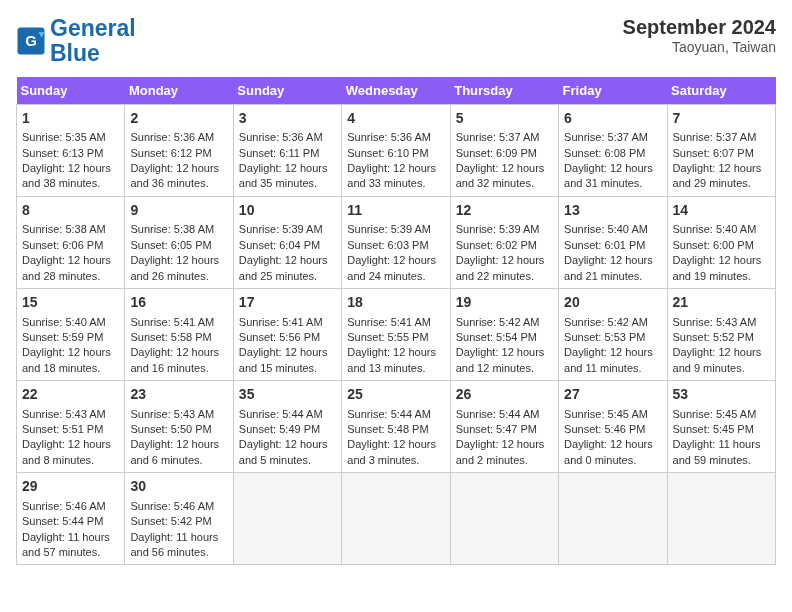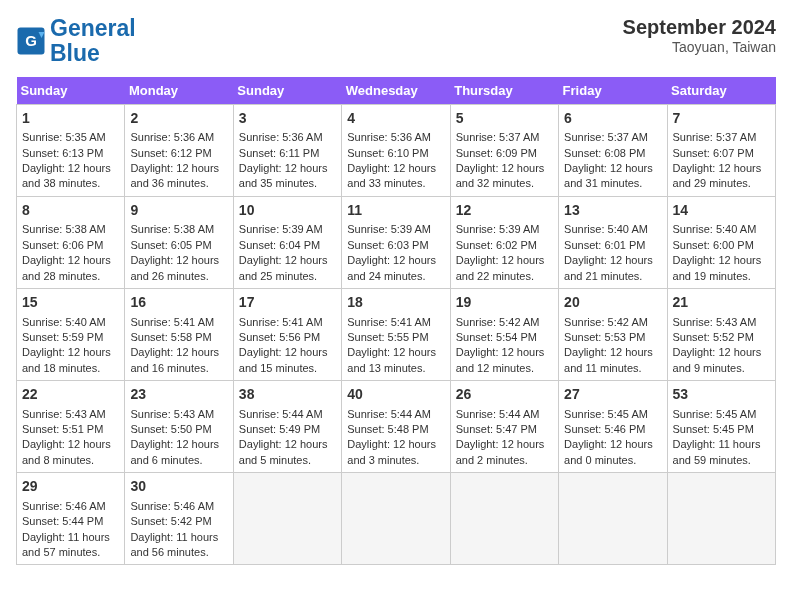--- a/index.html
+++ b/index.html
@@ -252,27 +252,27 @@
           Sunrise: 5:43 AM<br>Sunset: 5:51 PM<br>Daylight: 12 hours and 8 minutes.
         </div>
         </td>
         <td>
           <span class="day-num">23</span>
         <div class="day-info">
           Sunrise: 5:43 AM<br>Sunset: 5:50 PM<br>Daylight: 12 hours and 6 minutes.
         </div>
         </td>
         <td>
-          <span class="day-num">38</span>
+          <span class="day-num">35</span>
         <div class="day-info">
           Sunrise: 5:44 AM<br>Sunset: 5:49 PM<br>Daylight: 12 hours and 5 minutes.
         </div>
         </td>
         <td>
-          <span class="day-num">40</span>
+          <span class="day-num">25</span>
         <div class="day-info">
           Sunrise: 5:44 AM<br>Sunset: 5:48 PM<br>Daylight: 12 hours and 3 minutes.
         </div>
         </td>
         <td>
           <span class="day-num">26</span>
         <div class="day-info">
           Sunrise: 5:44 AM<br>Sunset: 5:47 PM<br>Daylight: 12 hours and 2 minutes.
         </div>
         </td>

